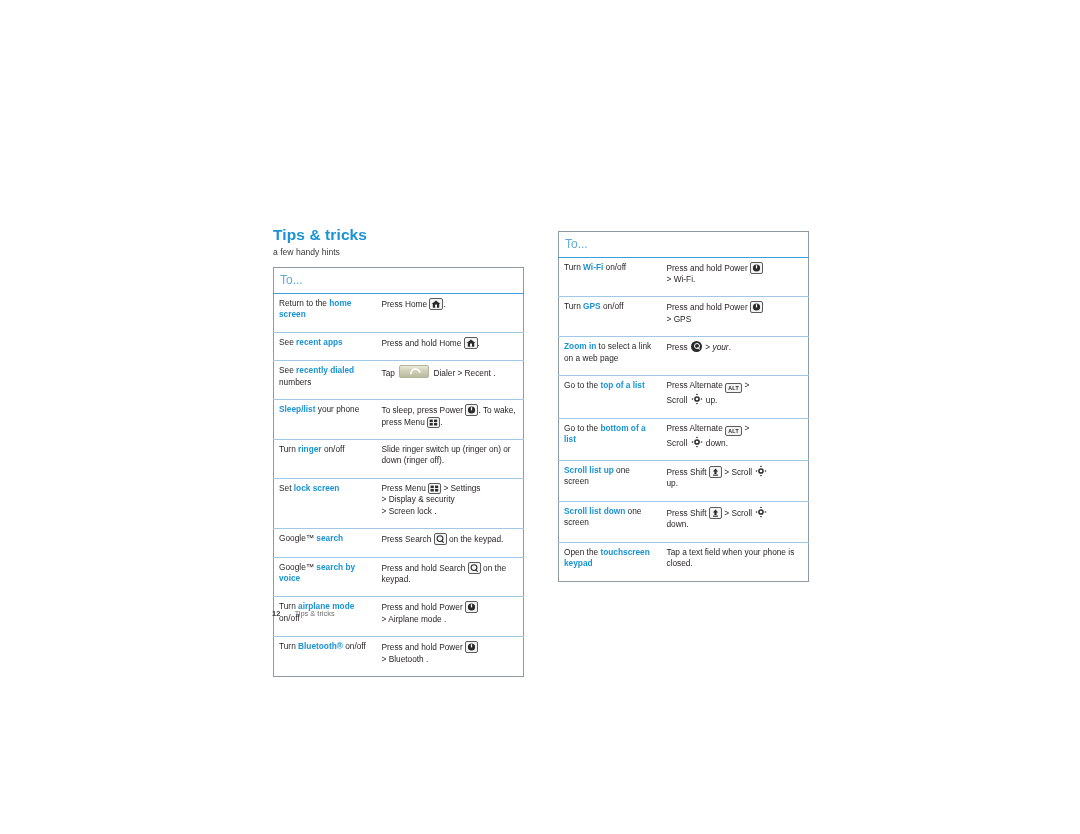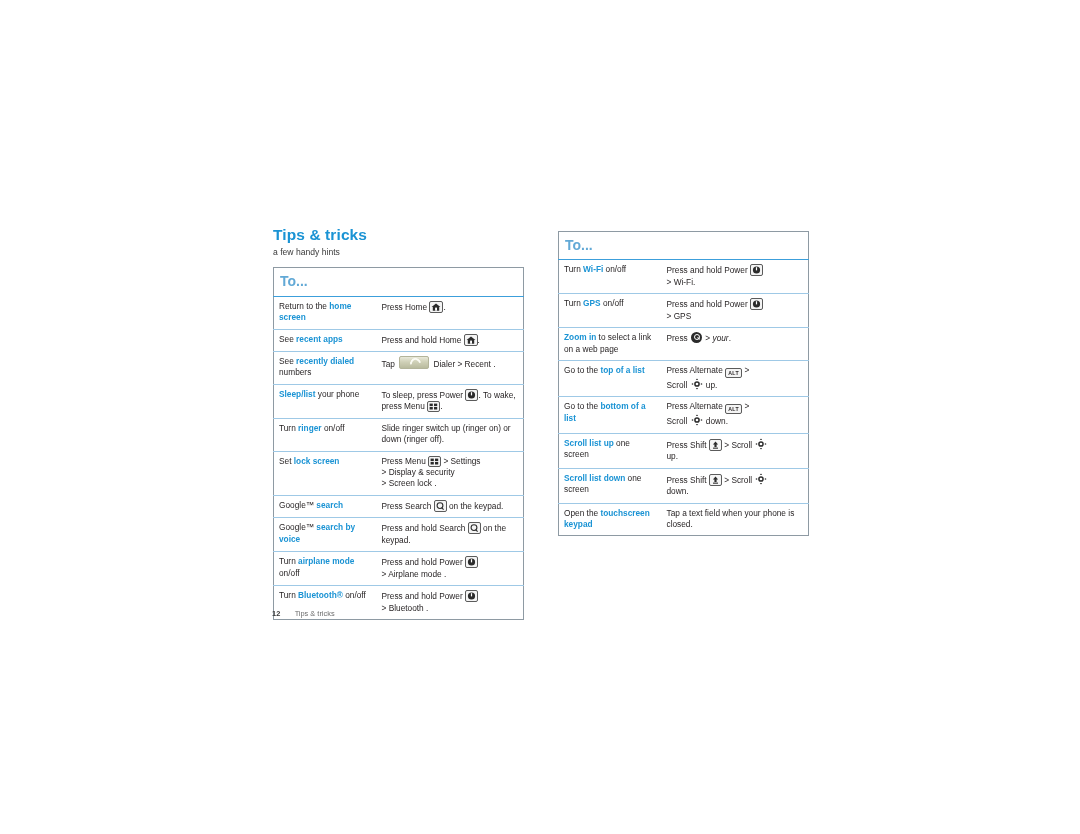--- a/index.html
+++ b/index.html
@@ -54,39 +54,38 @@
 
   
   .tips-table {
     border-collapse: collapse;
     width: 250px;
     table-layout: fixed;
     border: 1px solid #8e9aa3;
   }
   .tips-table td {
     vertical-align: top;
-    padding: 4px 5px 5px 5px;
+    padding: 4px 5px 11px 5px;
     font-size: 8.3px;
     line-height: 1.38;
     color: #231f20;
   }
   .tips-table tr.hdr td {
     border-bottom: 1.6px solid #3c9fdb;
     padding: 4px 5px 4px 6px;
   }
   .tips-table tr.body-row td {
     border-bottom: 1px solid #9fc9e6;
   }
   .tips-table tr.body-row.last td {
     border-bottom: none;
   }
   .hdr-text {
     color: #62a9d6;
-    font-size: 14px;
-    font-weight: bold;
+    font-size: 12px;
   }
   .c1 { width: 103px; }
   .c2 { width: 147px; }
 
   .hl {
     color: #1a93d4;
     font-weight: bold;
   }
   .ital { font-style: italic; }
 

